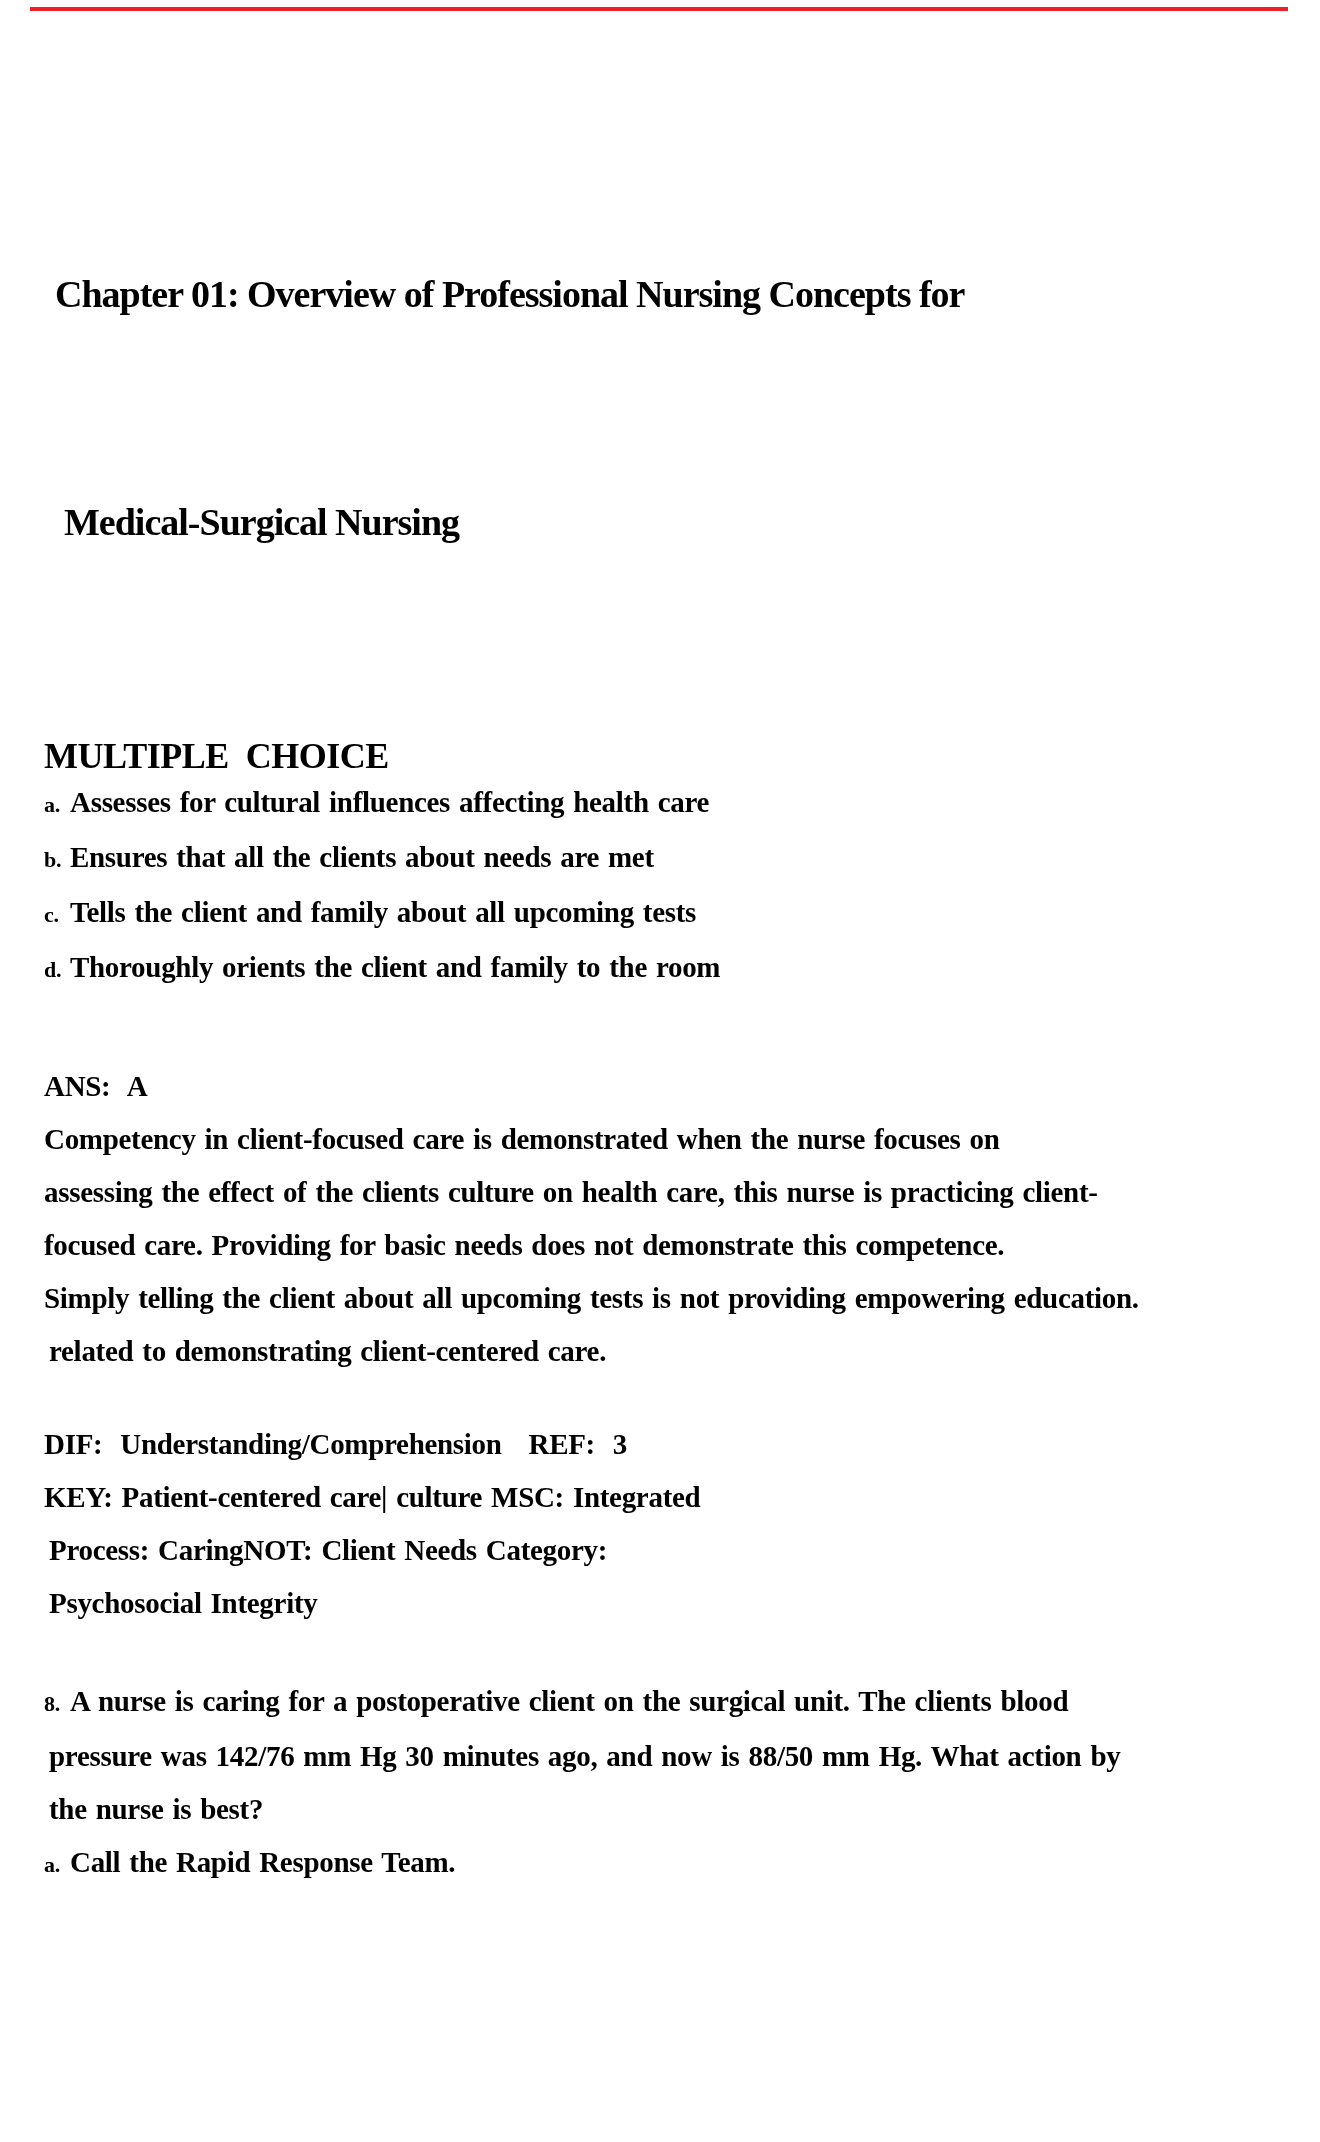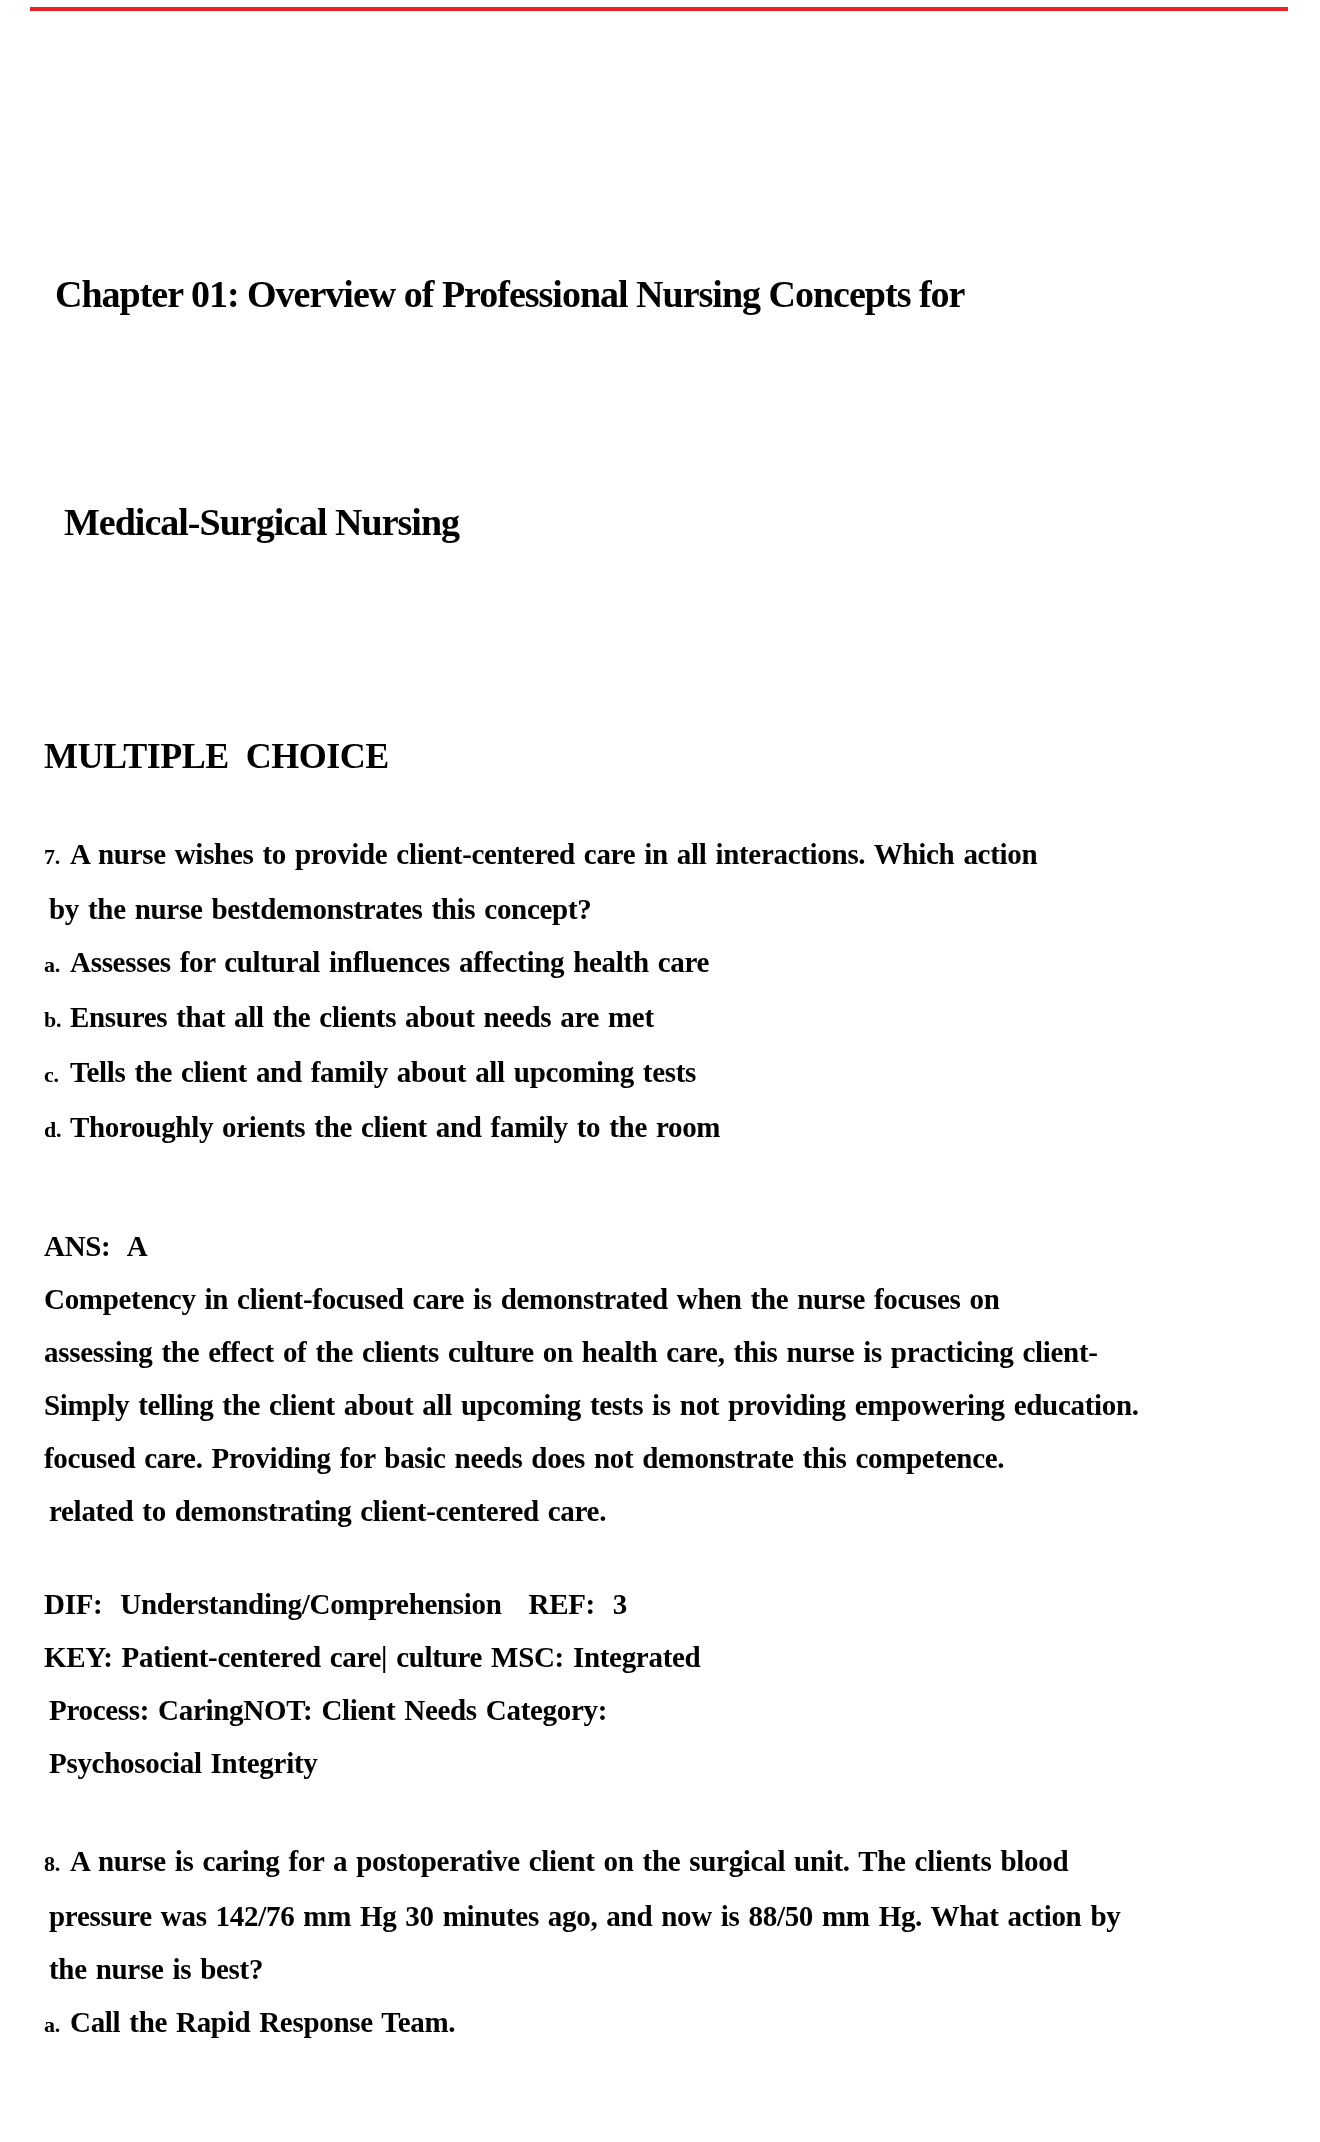--- a/index.html
+++ b/index.html
@@ -77,38 +77,34 @@
 <div class="content">
 
   <h1 class="title">
     <div class="title-line1">Chapter 01: Overview of Professional Nursing Concepts for</div>
     <div class="title-line2">Medical-Surgical Nursing</div>
   </h1>
 
   <h2 class="section-heading">MULTIPLE  CHOICE</h2>
 
   <section>
-    <div class="stem-block">
-      <div class="line stem-first"><span class="q-num">7.</span><span class="stem-text">A nurse wishes to provide client-centered care in all interactions. Which action</span></div>
-      <div class="line indent-sm">by the nurse bestdemonstrates this concept?</div>
-    </div>
 
     <div class="options">
       <div class="line option-row"><span class="opt-letter">a.</span><span class="opt-text">Assesses for cultural influences affecting health care</span></div>
       <div class="line option-row"><span class="opt-letter">b.</span><span class="opt-text">Ensures that all the clients about needs are met</span></div>
       <div class="line option-row"><span class="opt-letter">c.</span><span class="opt-text">Tells the client and family about all upcoming tests</span></div>
       <div class="line option-row"><span class="opt-letter">d.</span><span class="opt-text">Thoroughly orients the client and family to the room</span></div>
     </div>
 
     <div class="answer-block">
       <div class="line">ANS:  A</div>
       <div class="line">Competency in client-focused care is demonstrated when the nurse focuses on</div>
       <div class="line">assessing the effect of the clients culture on health care, this nurse is practicing client-</div>
+      <div class="line">focused care. Providing for basic needs does not demonstrate this competence.</div>
       <div class="line">Simply telling the client about all upcoming tests is not providing empowering education.</div>
-      <div class="line">focused care. Providing for basic needs does not demonstrate this competence.</div>
       <div class="line indent-sm">related to demonstrating client-centered care.</div>
     </div>
 
     <div class="meta-block">
       <div class="line">DIF:  Understanding/Comprehension   REF:  3</div>
       <div class="line">KEY: Patient-centered care| culture MSC: Integrated</div>
       <div class="line indent-sm">Process: CaringNOT: Client Needs Category:</div>
       <div class="line indent-sm">Psychosocial Integrity</div>
     </div>
   </section>

